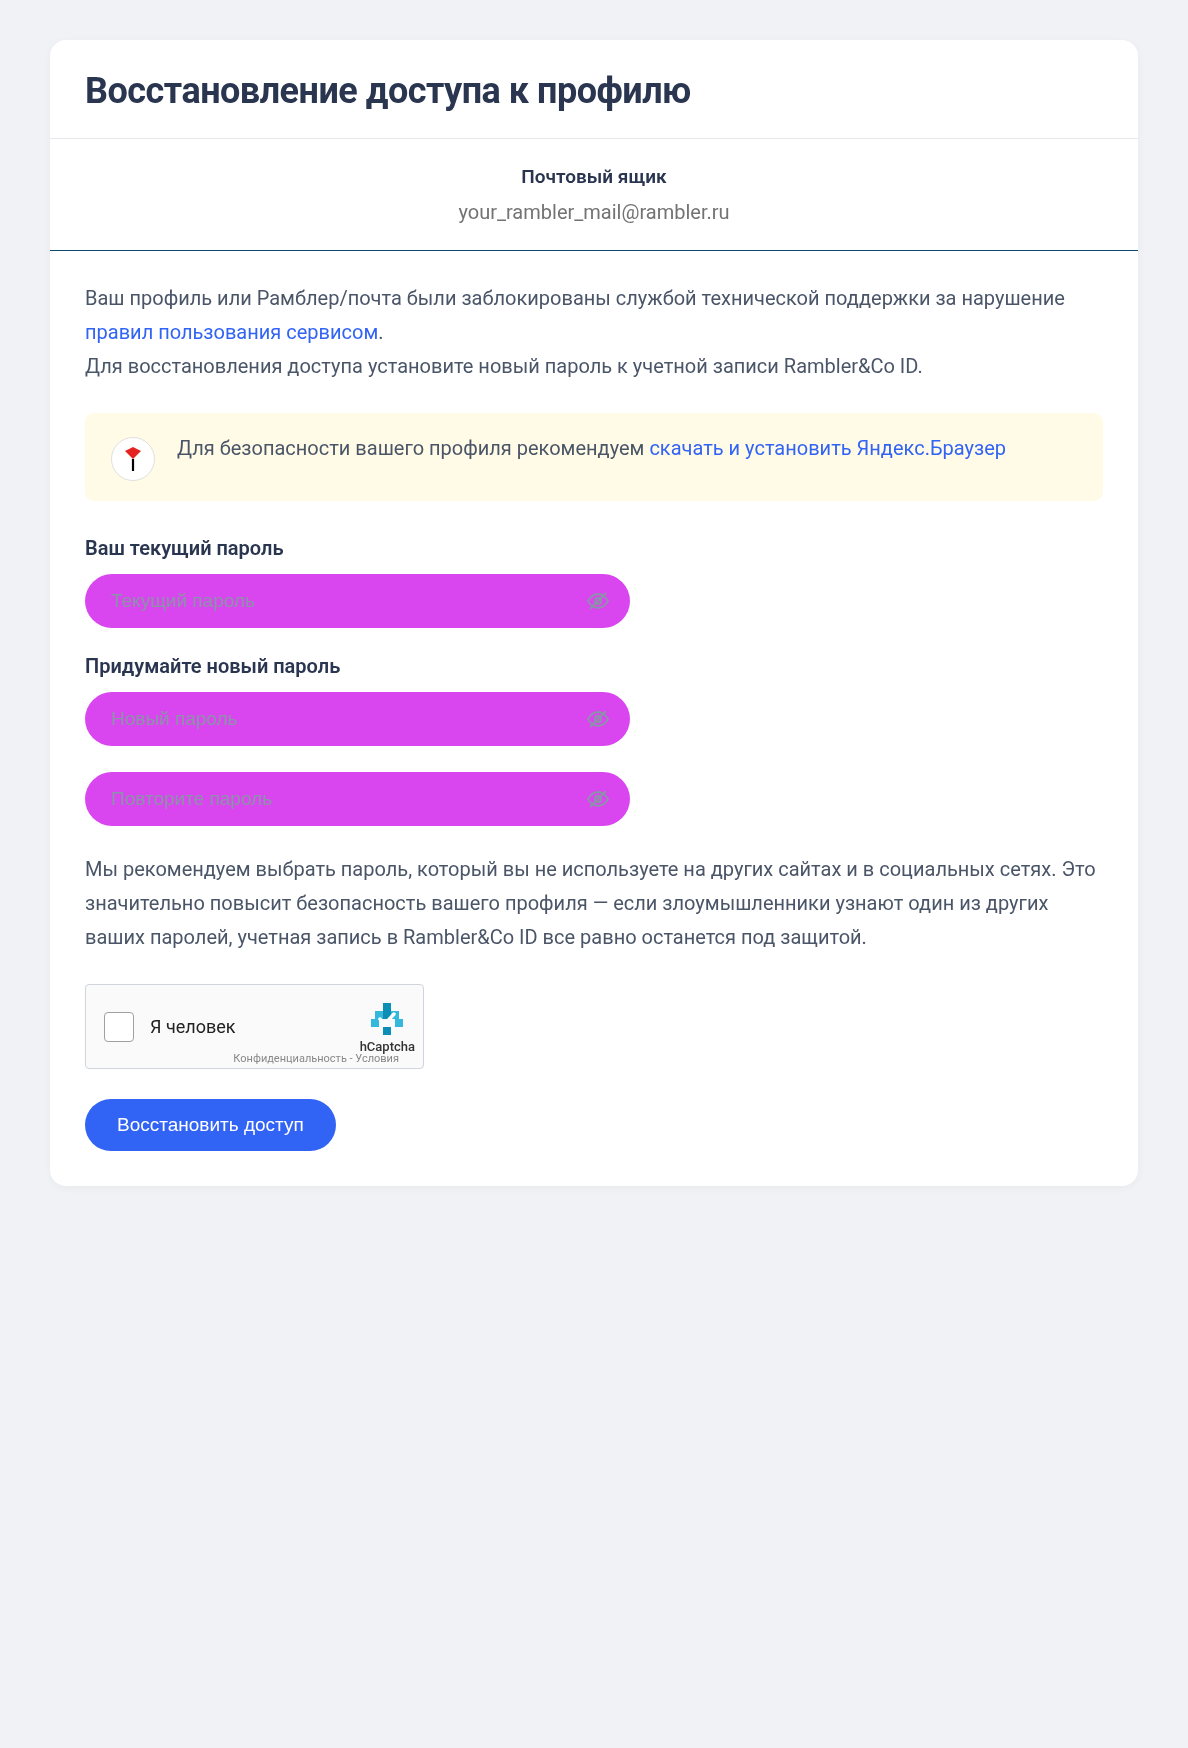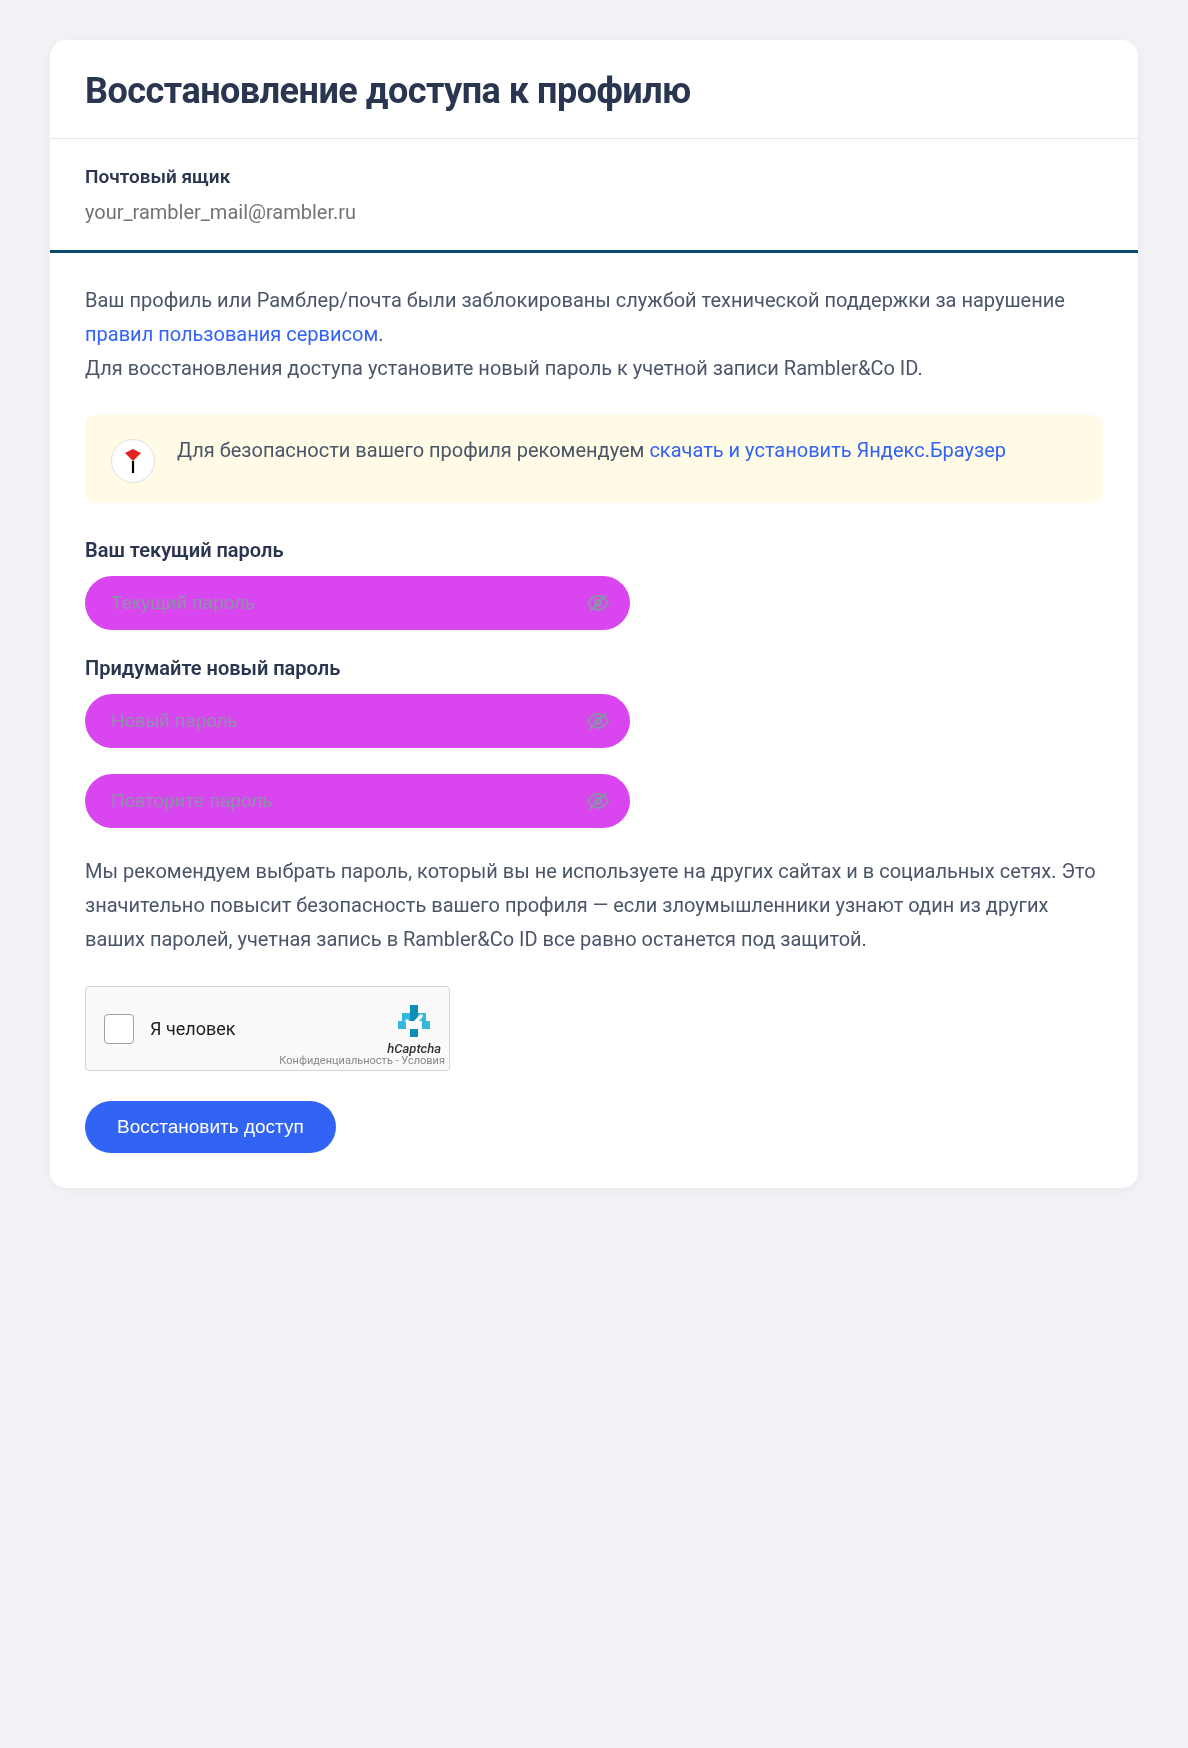--- a/index.html
+++ b/index.html
@@ -23,21 +23,22 @@
       border-bottom: 1px solid #e5e7eb;
     }
     .card-title {
       font-size: 36px;
       font-weight: 700;
       color: #2a3550;
       letter-spacing: -0.5px;
     }
     .mailbox-section {
       padding: 26px 35px 26px;
-      border-bottom: 3px solid #0c4a6e;
+      border-bottom: 1px solid #0c4a6e;
+      text-align: center;
     }
     .mailbox-label {
       font-size: 19px;
       font-weight: 600;
       color: #2a3550;
       margin-bottom: 12px;
     }
     .mailbox-value {
       font-size: 20px;
       color: #737373;
@@ -123,21 +124,21 @@
       justify-content: center;
     }
     .tips {
       font-size: 20px;
       line-height: 1.7;
       color: #4a5568;
       margin-top: 18px;
       margin-bottom: 30px;
     }
     .captcha-box {
-      width: 365px;
+      width: 339px;
       height: 85px;
       border: 1px solid #d0d5dd;
       border-radius: 4px;
       background: #fafafa;
       display: flex;
       align-items: stretch;
       padding: 0;
       margin-bottom: 30px;
       position: relative;
     }
@@ -160,33 +161,32 @@
       font-size: 18px;
       color: #222;
     }
     .captcha-right {
       display: flex;
       flex-direction: column;
       align-items: center;
       justify-content: center;
       padding: 4px 8px 2px;
       gap: 2px;
-      font-style: italic;
     }
     .captcha-brand {
       font-size: 13px;
       color: #333;
       font-weight: 500;
     }
     .captcha-links {
       font-size: 11px;
       color: #888;
       position: absolute;
       bottom: 3px;
-      right: 4px;
+      right: 24px;
     }
     .hcaptcha-logo {
       width: 36px;
       height: 36px;
     }
     .submit-button {
       background: #3163f5;
       color: #ffffff;
       font-size: 19px;
       font-weight: 500;

